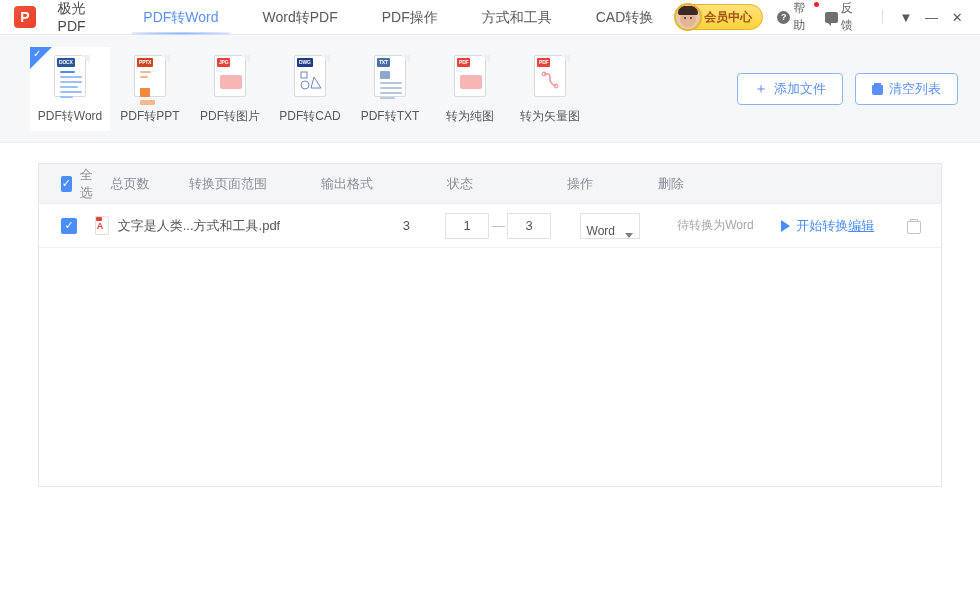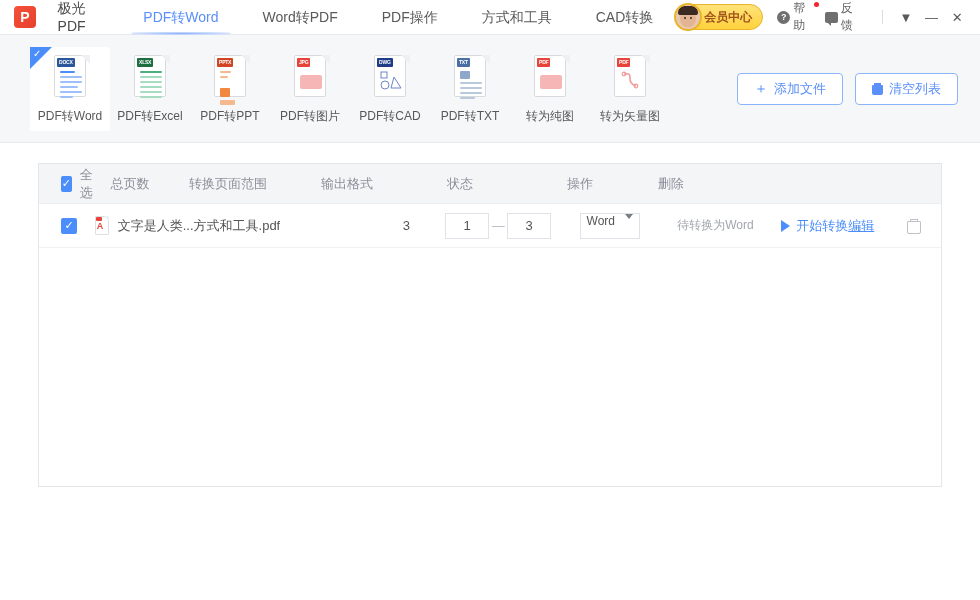--- a/index.html
+++ b/index.html
@@ -162,21 +162,21 @@
 
   .numbox {
     width:44px; height:26px; border:1px solid #dfe2e6; background:#fff;
     display:flex; align-items:center; justify-content:center;
     font-size:13px; color:#555; cursor:text;
   }
   .dash { width:18px; text-align:center; color:#b6bac0; }
 
   .selectbox {
     width:60px; height:26px; border:1px solid #dfe2e6; background:#fff;
-    display:flex; align-items:flex-start; justify-content:space-between;
+    display:flex; align-items:flex-end; justify-content:space-between;
     padding:0 6px; font-size:12px; color:#555; cursor:pointer;
   }
   .caret { border-left:4px solid transparent; border-right:4px solid transparent;
      border-top:5px solid #7a7f86; }
   .status-txt{ color:#a2a6ad; font-size:12px;margin-top:11px; }
   .play { width:0;height:0; border-left:9px solid #4b8dfa;
      border-top:6px solid transparent; border-bottom:6px solid transparent; margin-right:6px;}
   .op-link{ color:#4b8dfa; cursor:pointer; font-size:13px;}
   .op-link.u{ text-decoration:underline; }
   .del-ic{ width:12px;height:13px; position:relative; cursor:pointer;}
@@ -263,36 +263,20 @@
               <i style="background:#9dc0fb"></i>
             <i style="background:#9dc0fb"></i>
               <i style="background:#9dc0fb;width:80%"></i>
             <i style="background:#9dc0fb"></i>
               <i style="background:#9dc0fb;width:60%"></i>
           </div>
         </div>
         <div class="tool-label">PDF转Word</div>
       </div>
 
-      <div class="tool">
-        <div class="ficon">
-          <div class="fpaper"></div>
-            <div class="fcorner"></div>
-          <div class="ftag" style="background:#1d6f42">XLSX</div>
-          <div class="lines">
-            <i style="background:#4caf7d"></i>
-              <i style="background:#a6dcc0"></i>
-            <i style="background:#a6dcc0"></i>
-              <i style="background:#a6dcc0"></i>
-            <i style="background:#a6dcc0"></i>
-              <i style="background:#a6dcc0"></i>
-          </div>
-        </div>
-        <div class="tool-label">PDF转Excel</div>
-      </div>
 
       <div class="tool">
         <div class="ficon">
           <div class="fpaper"></div>
             <div class="fcorner"></div>
           <div class="ftag" style="background:#d04423">PPTX</div>
           <div class="lines">
             <i style="background:#f5b98f;width:50%"></i>
               <i style="background:#f5b98f;width:35%"></i>
             <i style="background:transparent;height:4px"></i>

